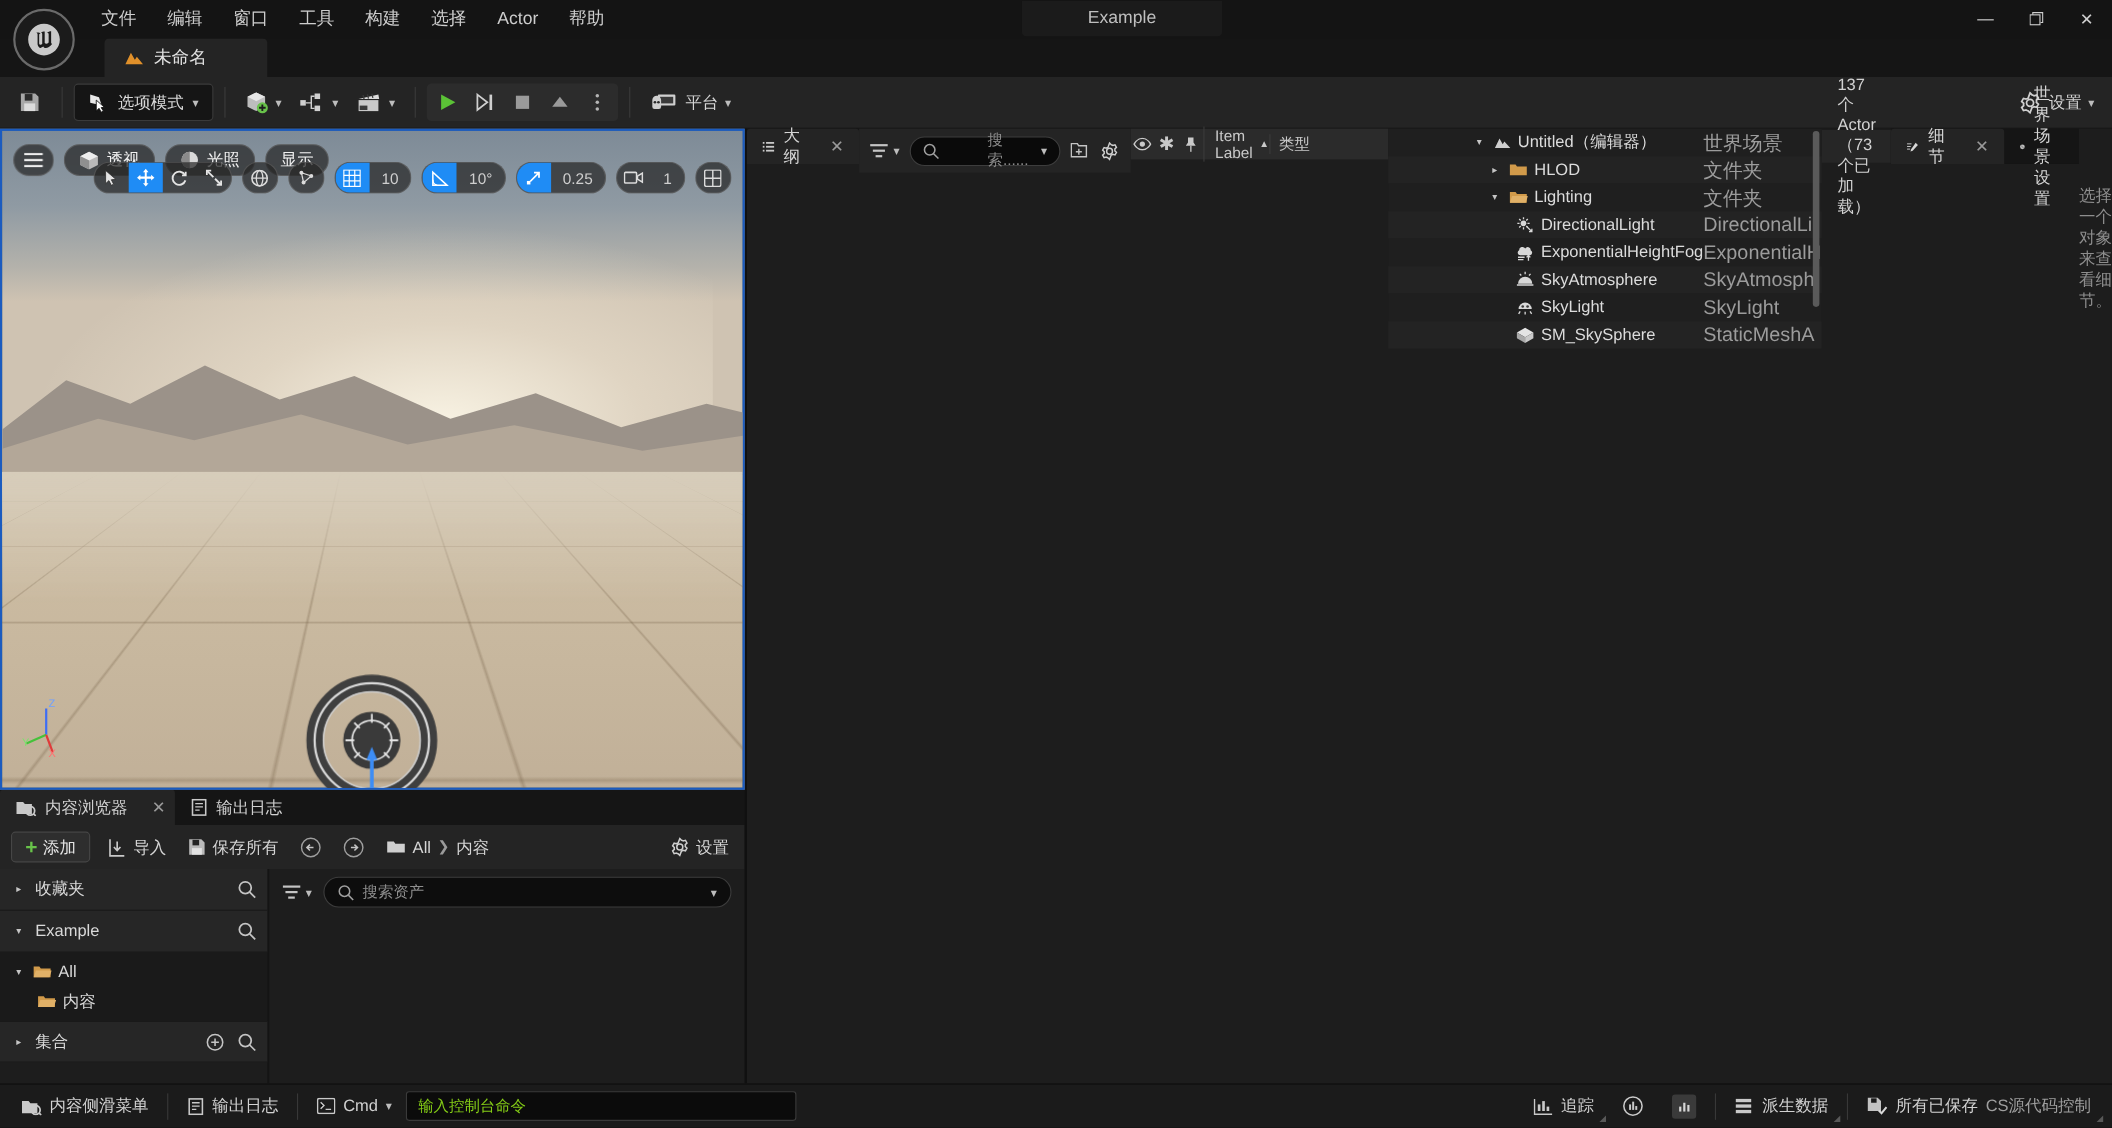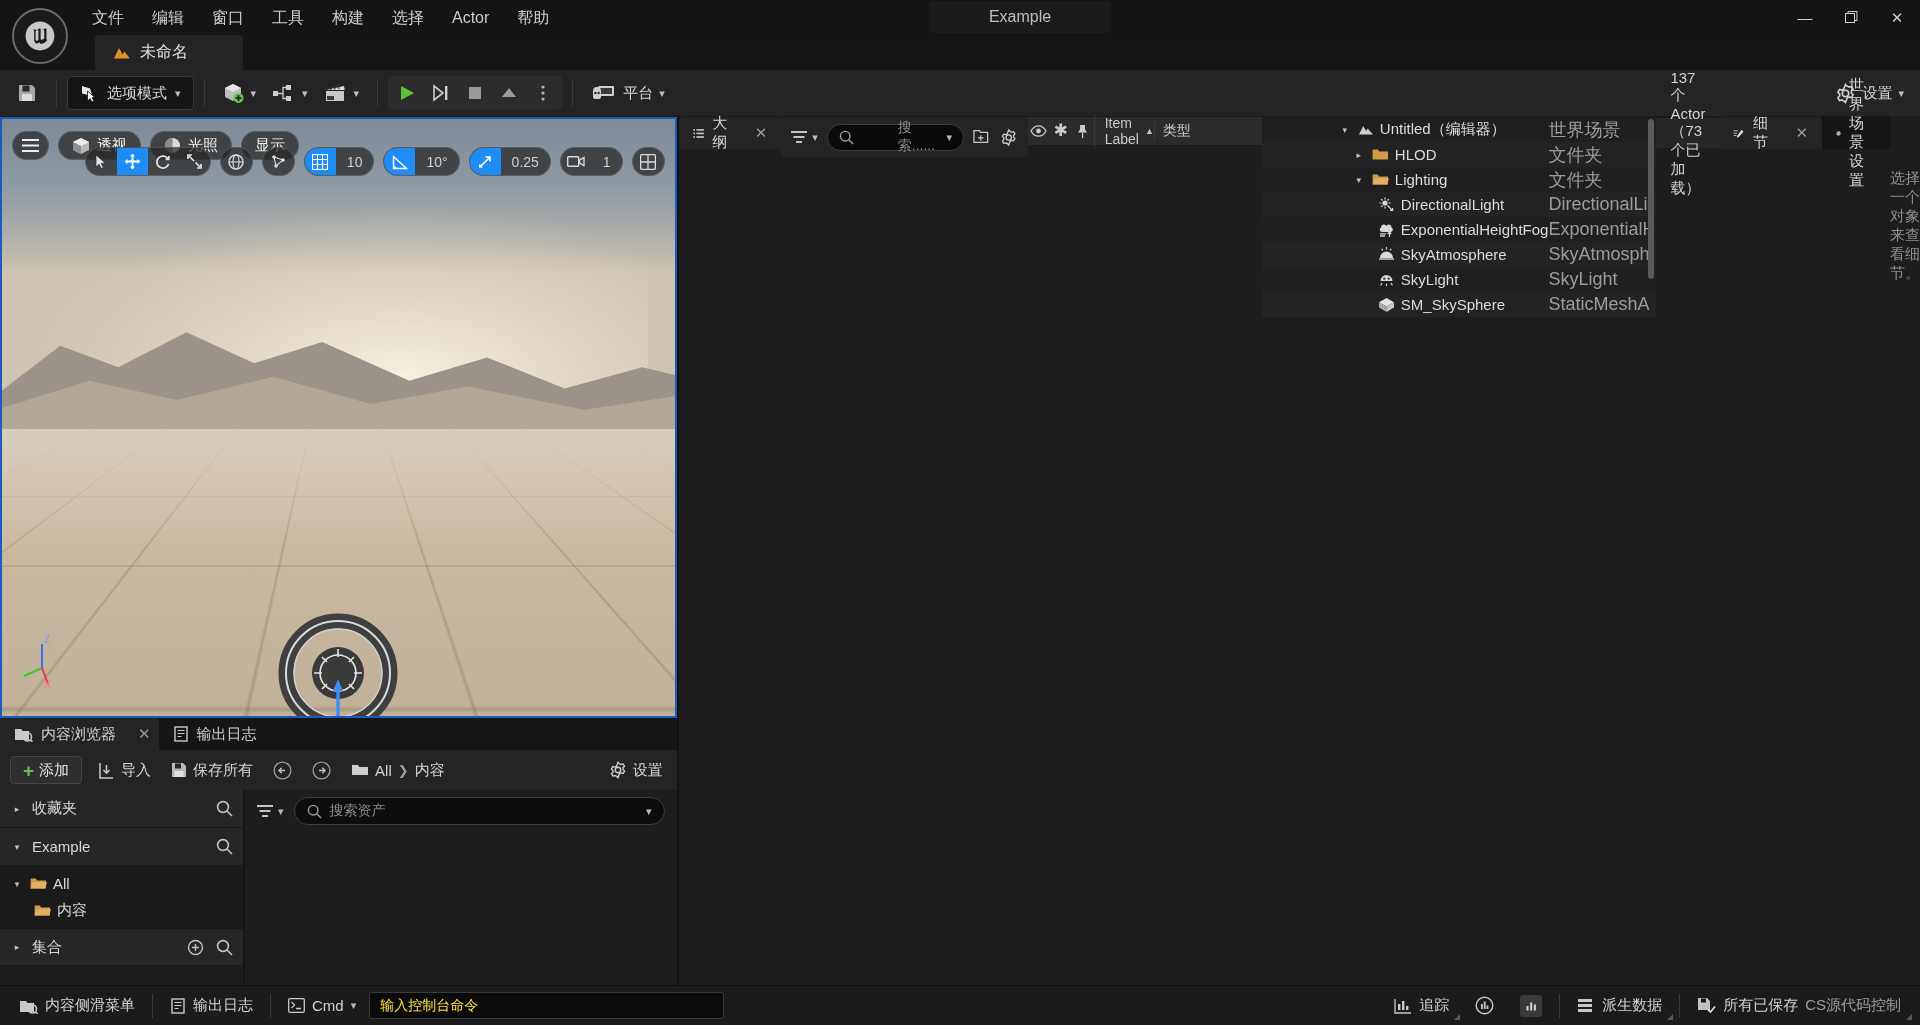--- a/index.html
+++ b/index.html
@@ -200,21 +200,21 @@
 
   
   .statusbar{
     height:40px; background:#1b1b1b; display:flex;align-items:center; gap:0;
     border-top:1px solid #0e0e0e; flex:0 0 40px; padding:0 6px;
   }
   .sb-item{ display:flex;align-items:center;gap:7px;padding:0 13px;height:30px;font-size:15px;color:#d2d2d2;}
   .sb-sep{ width:1px;height:24px;background:#383838;margin:0 4px;}
   .cmd-input{
     width:355px; height:27px; background:#0b0b0b; border:1px solid #3a3a3a; border-radius:3px;
-    display:flex;align-items:center;padding:0 10px;color:#fde047;font-size:14px;
+    display:flex;align-items:center;padding:0 10px;color:#84cc16;font-size:14px;
   }
   .sb-corner{ position:relative; }
   .sb-corner:after{
     content:""; position:absolute; right:2px; bottom:1px; width:0;height:0;
     border-left:6px solid transparent; border-bottom:6px solid #585858;
   }
   .sq-icon{ width:22px;height:22px;display:flex;align-items:center;justify-content:center;
     background:#3a3a3a; border-radius:3px;}
   svg{ display:block; }
 </style>

